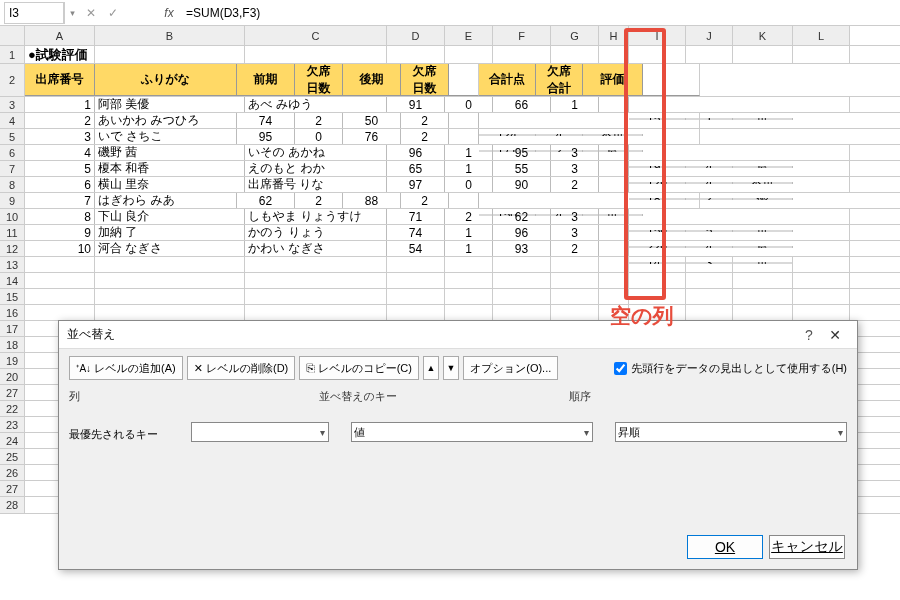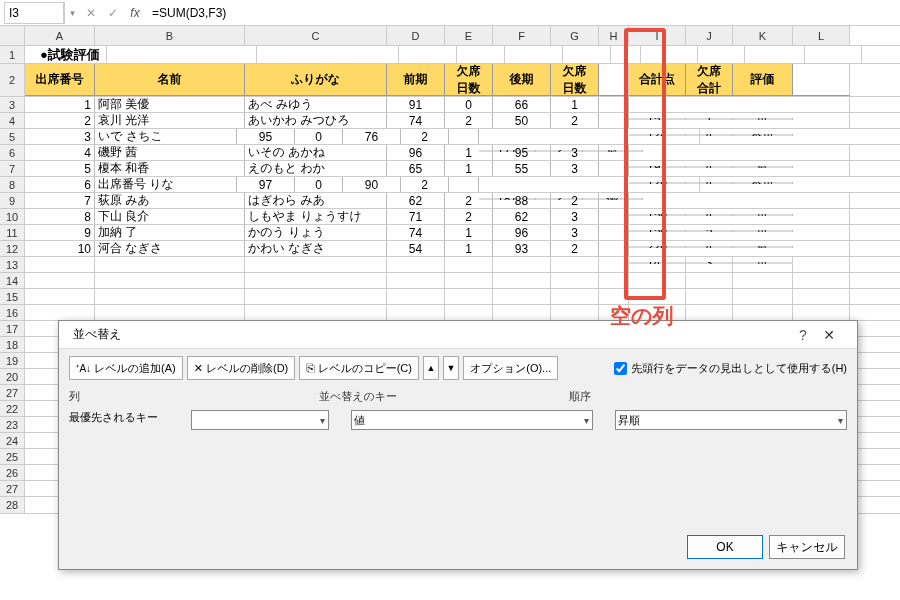--- a/index.html
+++ b/index.html
@@ -1,20 +1,20 @@
 <!DOCTYPE html>
 <html><head>
 <meta charset="utf-8">
 <style>
 * { box-sizing: border-box; margin: 0; padding: 0; font-family: "MS PGothic", "Meiryo", sans-serif; }
 body { background: #fff; width: 900px; height: 600px; overflow: hidden; position: relative; }
 .formula-bar { height: 26px; border-bottom: 1px solid #ccc; display: flex; align-items: center; font-size: 12px; }
 .name-box { width: 60px; height: 22px; border: 1px solid #ccc; margin-left: 4px; padding: 2px 4px; display: flex; align-items: center; background: #fff; }
 .fb-btn { width: 22px; height: 22px; border: none; background: none; color: #999; font-size: 12px; display: flex; align-items: center; justify-content: center; }
-.fb-fx { font-style: italic; color: #555; }
+.fb-fx { font-style: italic; color: #555; margin-left: 34px; }
 .formula-input { flex: 1; padding: 2px 6px; font-size: 12px; }
 .sheet { position: relative; }
 .col-headers { display: flex; height: 20px; border-bottom: 1px solid #ccc; }
 .corner { width: 25px; border-right: 1px solid #ccc; background: #eee; }
 .ch { border-right: 1px solid #ccc; background: #eee; font-size: 11px; display: flex; align-items: center; justify-content: center; color: #333; }
 .row { display: flex; border-bottom: 1px solid #ccc; }
 .rh { width: 25px; background: #eee; border-right: 1px solid #ccc; font-size: 11px; display: flex; align-items: center; justify-content: center; color: #333; }
 .cell { border-right: 1px solid #ccc; font-size: 12px; padding: 1px 3px; display: flex; align-items: center; overflow: hidden; white-space: nowrap; position: relative; }
 .row.h1 { height: 18px; }
 .row.h2 { height: 33px; }
@@ -35,35 +35,35 @@
 .cF { width: 58px; }
 .cG { width: 48px; }
 .cH { width: 30px; }
 .cI { width: 57px; }
 .cJ { width: 47px; }
 .cK { width: 60px; }
 .cL { width: 57px; }
 .highlight-box { position: absolute; border: 4px solid #e74c3c; pointer-events: none; z-index: 50; border-radius: 3px; }
 .annotation { position: absolute; color: #e74c3c; font-size: 21px; font-weight: bold; z-index: 60; pointer-events: none; }
 .dialog { position: absolute; left: 58px; top: 320px; width: 800px; height: 250px; background: #f0f0f0; border: 1px solid #888; box-shadow: 2px 2px 8px rgba(0,0,0,0.3); z-index: 40; font-size: 12px; }
-.dlg-title { height: 28px; display: flex; align-items: center; padding: 0 14px; background: #fff; border-bottom: 1px solid #ddd; }
+.dlg-title { height: 28px; display: flex; align-items: center; padding: 0 8px; background: #fff; border-bottom: 1px solid #ddd; }
 .dlg-title-text { flex: 1; font-size: 12px; }
 .dlg-help { width: 24px; text-align: center; color: #555; font-size: 14px; }
 .dlg-close { width: 28px; text-align: center; font-size: 14px; color: #333; cursor: pointer; }
 .dlg-toolbar { height: 38px; display: flex; align-items: center; padding: 6px 10px; gap: 4px; }
 .dlg-btn { height: 24px; border: 1px solid #aaa; background: #fdfdfd; font-size: 11px; padding: 0 6px; display: flex; align-items: center; gap: 3px; }
 .tiny-btn { width: 16px; height: 24px; border: 1px solid #aaa; background: #fdfdfd; font-size: 9px; display: flex; align-items: center; justify-content: center; }
 .dlg-chk { margin-left: auto; display: flex; align-items: center; gap: 4px; font-size: 11px; }
 .dlg-cols { display: flex; padding: 2px 10px; font-size: 11px; color: #333; }
 .dlg-col-lbl { }
-.dlg-row { display: flex; padding: 4px 10px; gap: 22px; align-items: flex-start; }
+.dlg-row { display: flex; padding: 4px 10px; gap: 22px; align-items: flex-end; margin-top: 12px; }
 .dlg-select { height: 20px; border: 1px solid #888; background: #fff; font-size: 11px; padding: 0 2px; position: relative; display: flex; align-items: center; }
 .dlg-select::after { content: "▾"; position: absolute; right: 3px; color: #555; font-size: 10px; }
 .dlg-buttons { position: absolute; bottom: 10px; right: 12px; display: flex; gap: 6px; }
-.dlg-buttons button { width: 76px; height: 24px; border: 1px solid #888; background: #fdfdfd; font-size: 12px; }
+.dlg-buttons button { width: 76px; height: 24px; border: 1px solid #888; background: #fdfdfd; font-size: 14px; text-decoration: underline; }
 .dlg-buttons button.ok { border: 1px solid #0078d7; }
 .icon-sort { font-size: 10px; }
 </style>
 </head>
 <body>
 
 <div class="formula-bar">
   <div class="name-box">I3</div>
   <div style="width:16px;border-left:1px solid #ccc;height:22px;display:flex;align-items:center;justify-content:center;font-size:9px;color:#888">▾</div>
   <button class="fb-btn">✕</button>
@@ -86,37 +86,36 @@
         <div class="ch cH">H</div>
         <div class="ch cI">I</div>
         <div class="ch cJ">J</div>
         <div class="ch cK">K</div>
         <div class="ch cL">L</div>
       </div>
   </div>
   <div id="rows">
       <div class="row h1">
         <div class="rh">1</div>
-        <div class="cell cA title-cell" style="overflow: visible; width: 70px; margin-left: 12px;">●試験評価</div>
+        <div class="cell cA title-cell" style="overflow: visible; width: 70px;">●試験評価</div>
         <div class="cell cB"></div>
         <div class="cell cC"></div>
         <div class="cell cD"></div>
         <div class="cell cE"></div>
         <div class="cell cF"></div>
         <div class="cell cG"></div>
         <div class="cell cH"></div>
         <div class="cell cI"></div>
         <div class="cell cJ"></div>
         <div class="cell cK"></div>
         <div class="cell cL"></div>
       </div>
       <div class="row h2">
         <div class="rh">2</div>
         <div class="cell cA hdr" style="justify-content: center; text-align: left;">出席番号</div>
-        <div class="cell cB hdr" style="justify-content: center; text-align: center;">名前</div>
         <div class="cell cC hdr" style="justify-content: center; text-align: center;">ふりがな</div>
         <div class="cell cD hdr" style="justify-content: center; text-align: center;">前期</div>
         <div class="cell cE hdr" style="justify-content: center; text-align: center;">欠席<br>日数</div>
         <div class="cell cF hdr" style="justify-content: center; text-align: right;">後期</div>
         <div class="cell cG hdr" style="justify-content: center; text-align: center;">欠席<br>日数</div>
         <div class="cell cH" style="justify-content: center; text-align: center;"></div>
         <div class="cell cI hdr" style="justify-content: center; text-align: center;">合計点</div>
         <div class="cell cJ hdr" style="justify-content: center; text-align: center;">欠席<br>合計</div>
         <div class="cell cK hdr" style="justify-content: center; text-align: center;">評価</div>
         <div class="cell cL" style="justify-content: center; text-align: center;"></div>
@@ -132,21 +131,20 @@
         <div class="cell cG dc ctr">1</div>
         <div class="cell cH dc"></div>
         <div class="cell cI dc sel ctr">157</div>
         <div class="cell cJ dc sel ctr">1</div>
         <div class="cell cK dc sel ctr">可</div>
         <div class="cell cL"></div>
       </div>
       <div class="row d">
         <div class="rh">4</div>
         <div class="cell cA dc num">2</div>
-        <div class="cell cB dc">哀川 光洋</div>
         <div class="cell cC dc">あいかわ みつひろ</div>
         <div class="cell cD dc ctr">74</div>
         <div class="cell cE dc ctr">2</div>
         <div class="cell cF dc ctr">50</div>
         <div class="cell cG dc ctr">2</div>
         <div class="cell cH dc"></div>
         <div class="cell cI dc sel ctr">124</div>
         <div class="cell cJ dc sel ctr">4</div>
         <div class="cell cK dc sel ctr">不可</div>
         <div class="cell cL"></div>
@@ -191,35 +189,35 @@
         <div class="cell cG dc ctr">3</div>
         <div class="cell cH dc"></div>
         <div class="cell cI dc sel ctr">120</div>
         <div class="cell cJ dc sel ctr">4</div>
         <div class="cell cK dc sel ctr">不可</div>
         <div class="cell cL"></div>
       </div>
       <div class="row d">
         <div class="rh">8</div>
         <div class="cell cA dc num">6</div>
+        <div class="cell cB dc">横山 里奈</div>
         <div class="cell cC dc">出席番号 りな</div>
         <div class="cell cD dc ctr">97</div>
         <div class="cell cE dc ctr">0</div>
         <div class="cell cF dc ctr">90</div>
         <div class="cell cG dc ctr">2</div>
         <div class="cell cH dc"></div>
         <div class="cell cI dc sel ctr">187</div>
         <div class="cell cJ dc sel ctr">2</div>
         <div class="cell cK dc sel ctr">優</div>
         <div class="cell cL"></div>
       </div>
       <div class="row d">
         <div class="rh">9</div>
         <div class="cell cA dc num">7</div>
-        <div class="cell cB dc">荻原 みあ</div>
         <div class="cell cC dc">はぎわら みあ</div>
         <div class="cell cD dc ctr">62</div>
         <div class="cell cE dc ctr">2</div>
         <div class="cell cF dc ctr">88</div>
         <div class="cell cG dc ctr">2</div>
         <div class="cell cH dc"></div>
         <div class="cell cI dc sel ctr">150</div>
         <div class="cell cJ dc sel ctr">4</div>
         <div class="cell cK dc sel ctr">可</div>
         <div class="cell cL"></div>

